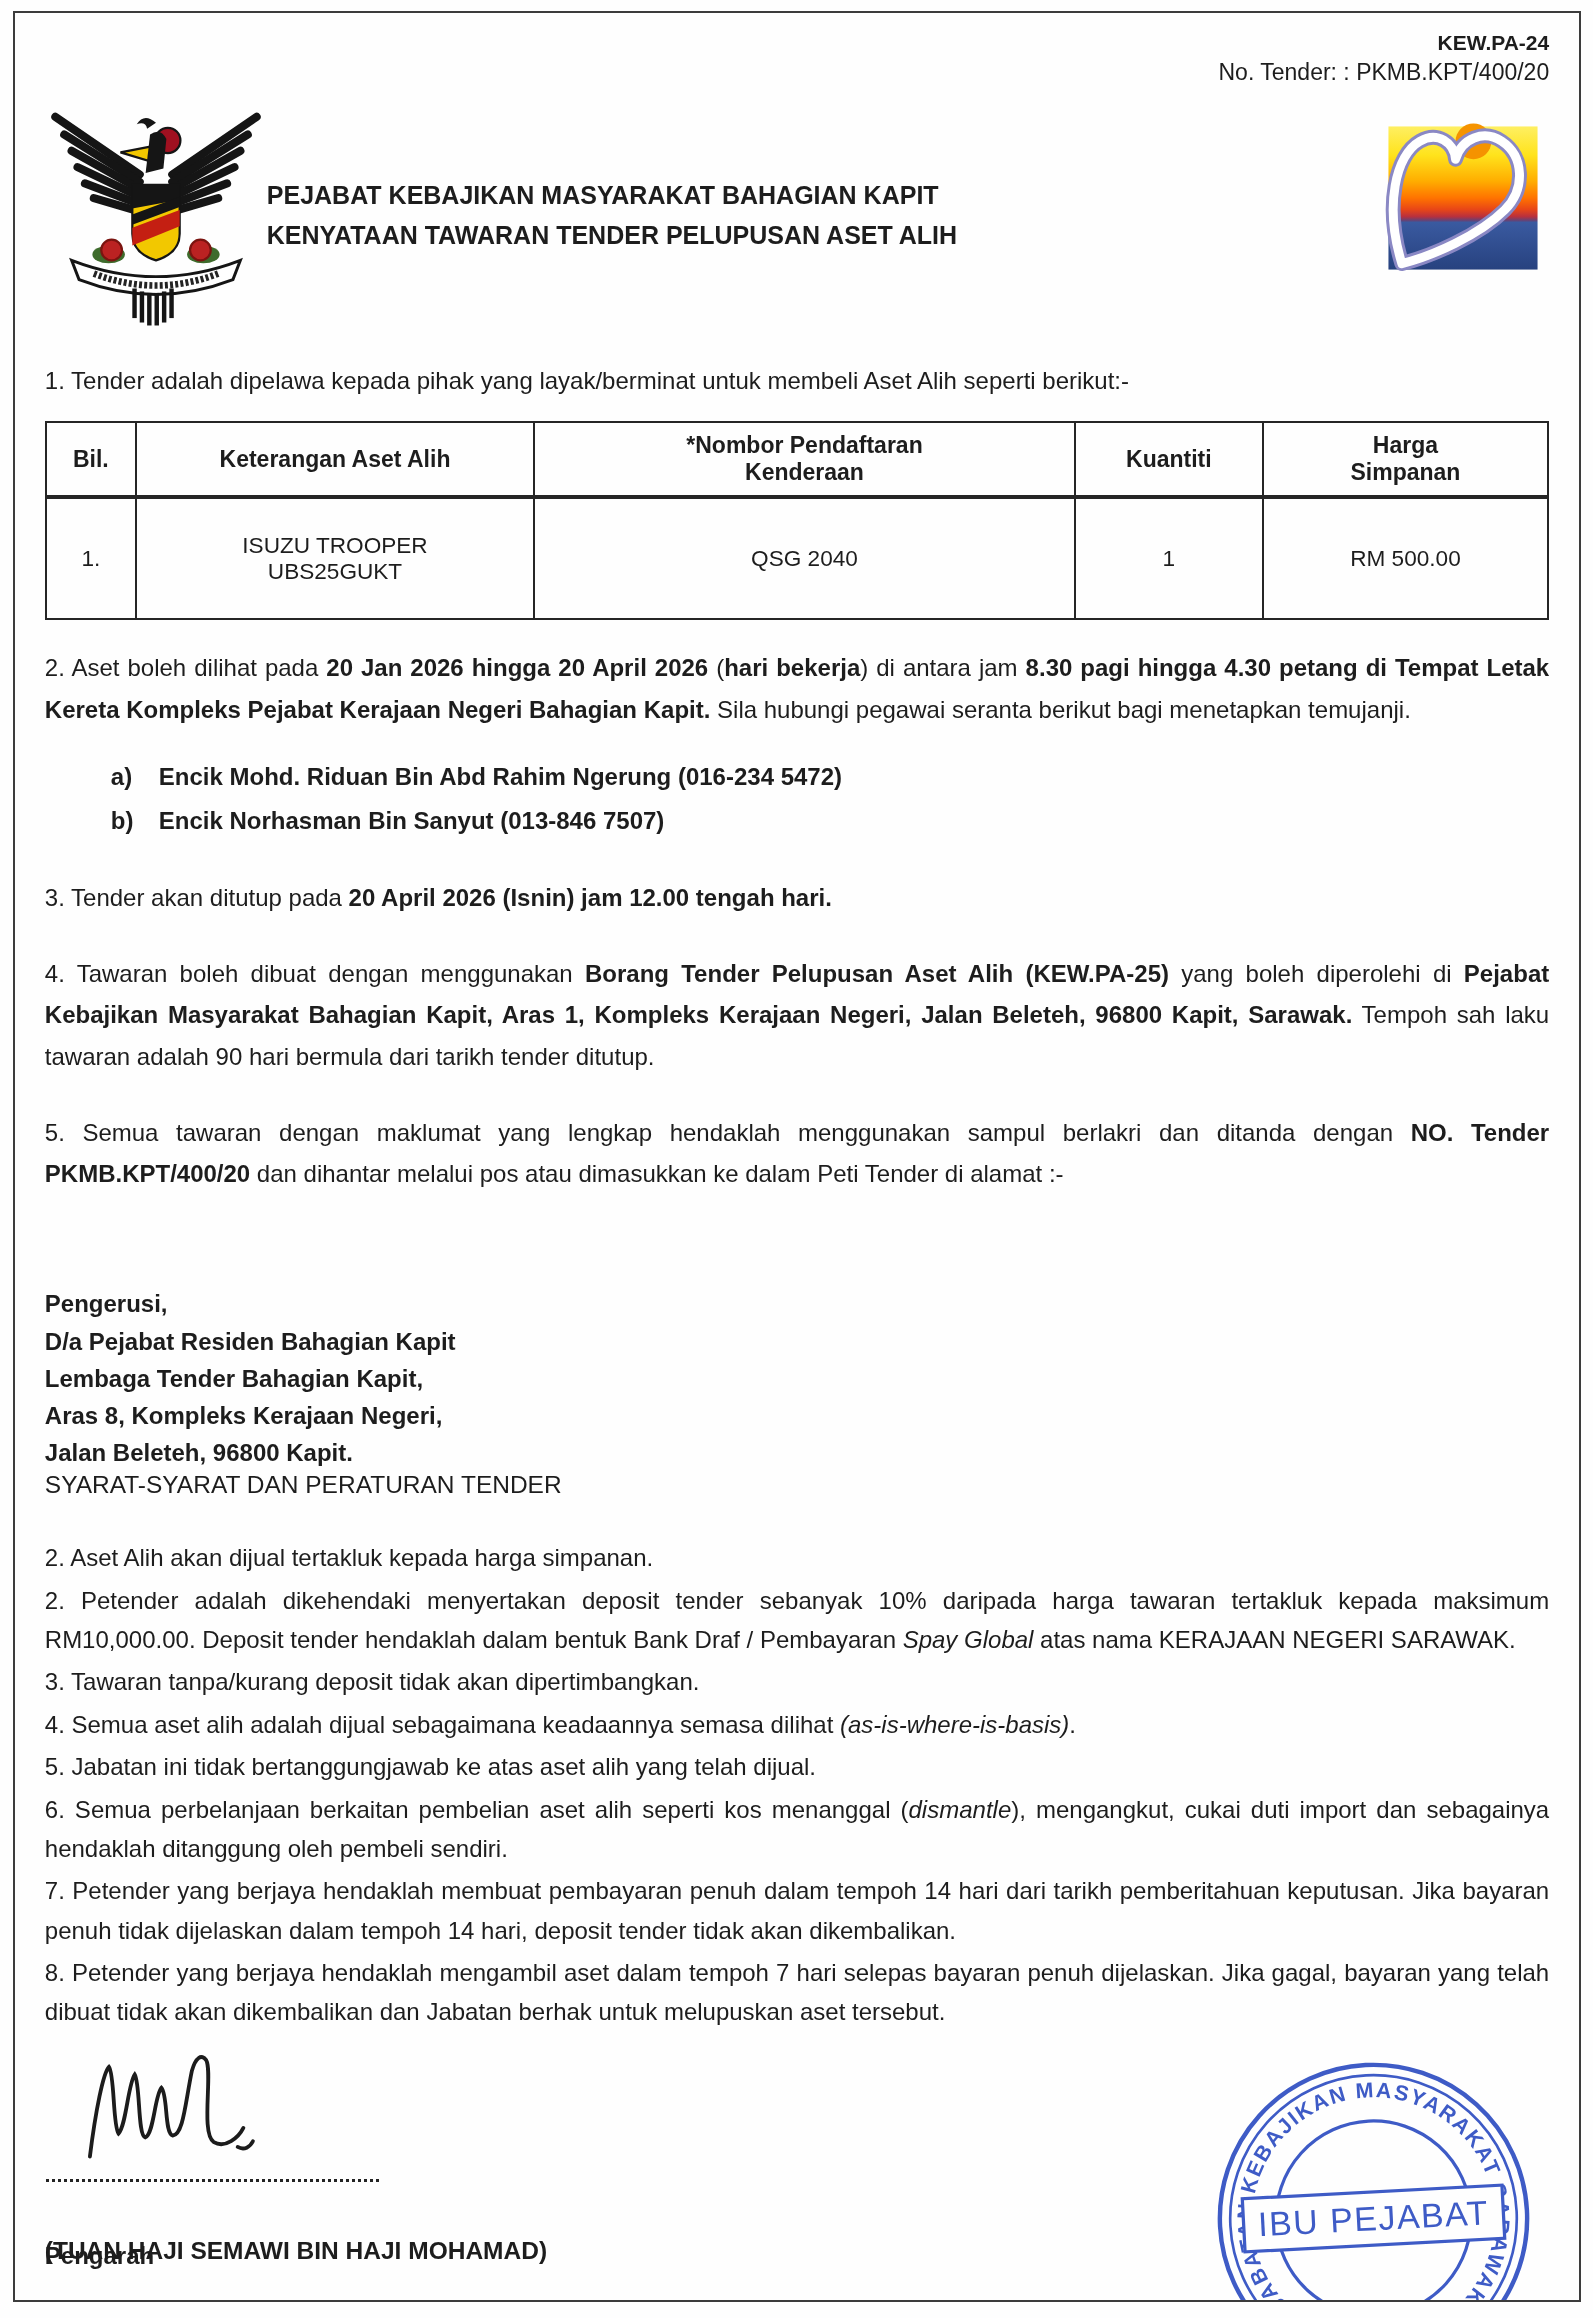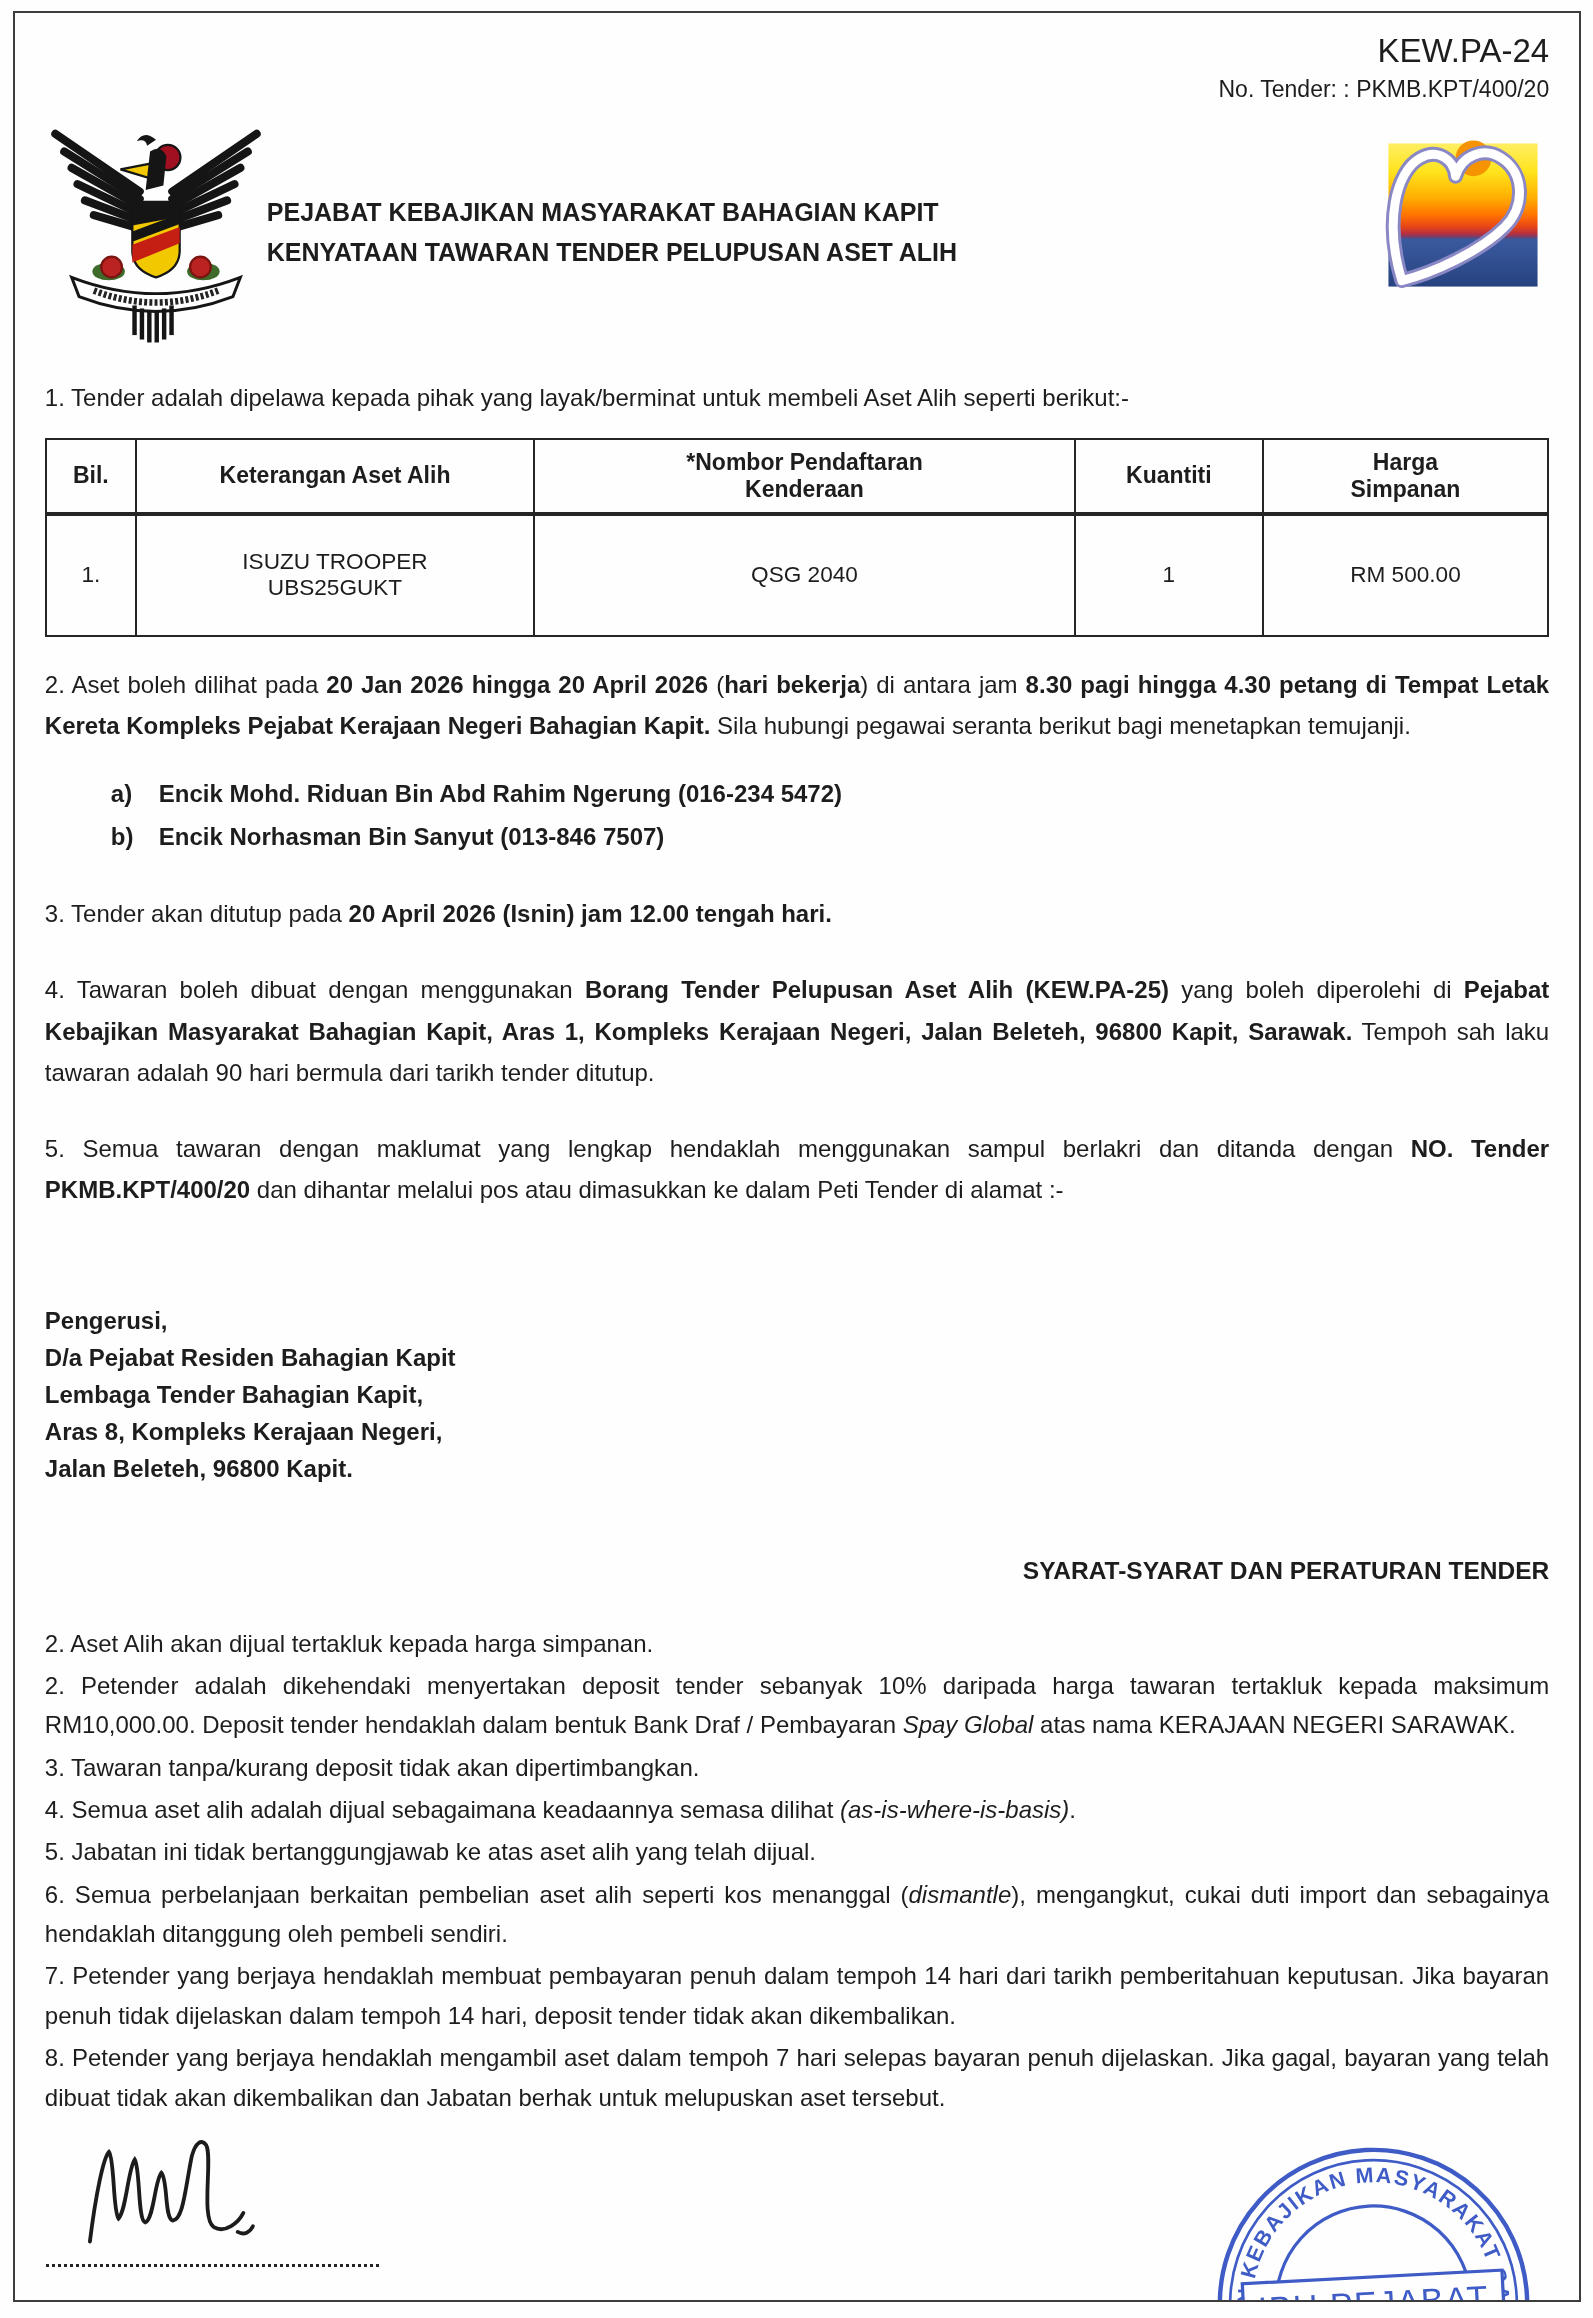--- a/index.html
+++ b/index.html
@@ -6,21 +6,21 @@
   .page{
     position:relative;width:1594px;height:2319px;background:#fefefe;
     font-family:"Liberation Sans",sans-serif;color:#1d1d1d;overflow:hidden;
   }
   .sheet{
     position:absolute;top:10.5px;left:12.8px;right:12.8px;bottom:16.6px;
     border:2.3px solid #3c3c3c;padding:16.6px 30px;box-sizing:border-box;overflow:hidden;
   }
   
   .hdr{text-align:right;line-height:1.35;}
-  .form-code{font-size:33px;font-weight:normal;}
+  .form-code{font-size:21px;font-weight:bold;}
   .tender-no{font-size:23px;}
   
   .masthead{display:flex;align-items:flex-start;margin-top:12px;height:233px;}
   .crest{width:222px;height:226px;flex:0 0 auto;}
   .titles{flex:1;text-align:left;font-weight:bold;font-size:25px;line-height:1.6;padding-top:75px;}
   .jkm-logo{width:164px;height:172px;flex:0 0 auto;margin-top:12px;margin-right:4.5px;}
   
   .para{font-size:24px;line-height:1.72;margin:0;text-align:justify;}
   .m-top-lg{margin-top:35px;}
   .m-top-md{margin-top:27px;}
@@ -31,21 +31,21 @@
   }
   table.assets th{font-size:23px;font-weight:bold;padding:9px 6px;border-bottom-width:4.5px;}
   table.assets td{font-size:22.6px;height:110px;padding:4.5px 6px;}
   
   .contacts{margin:25.6px 0 0 66px;font-weight:bold;font-size:24px;line-height:1.8;}
   .contact-row{display:flex;}
   .contact-letter{width:48px;flex:0 0 auto;}
   
   .address{margin-top:91px;text-align:left;font-weight:bold;font-size:24px;line-height:1.55;}
   
-  .cond-heading{margin-top:69px;font-weight:bold;font-size:24.5px;text-align:right;}
+  .cond-heading{font-weight:normal;font-size:24.5px;}
   .conditions{margin-top:39px;}
   .conditions p{font-size:24px;line-height:1.64;margin:0 0 3px 0;text-align:justify;}
   
   .sig-block{position:relative;margin-top:33px;height:324px;font-size:24px;}
   .signature-svg{position:absolute;left:21px;top:-21px;width:248px;height:143px;}
   .dotline{position:absolute;left:1.5px;top:114px;width:333px;border-bottom:3.8px dotted #232323;}
   .sig-name{position:absolute;top:132px;left:0;font-weight:bold;font-size:24.5px;margin-top:40px;}
   .sig-title{position:absolute;top:177px;left:0;font-weight:bold;}
   .stamp{position:absolute;top:-9px;right:13.5px;width:325px;height:325px;opacity:.92;transform:rotate(-3deg);}
 </style>

